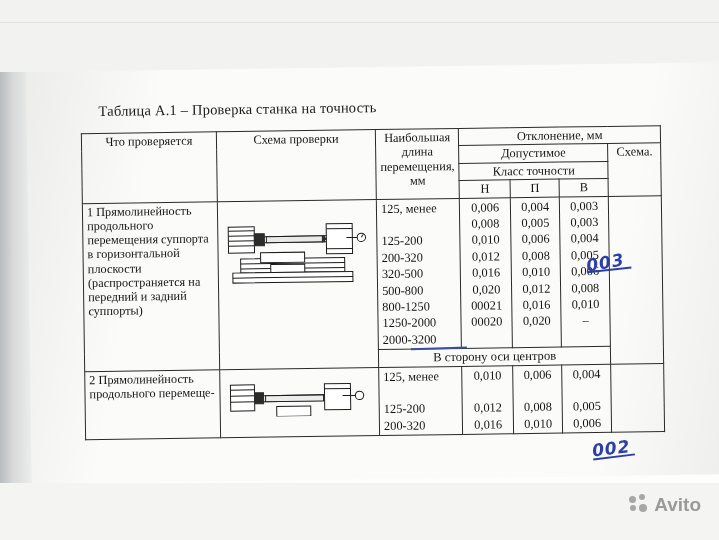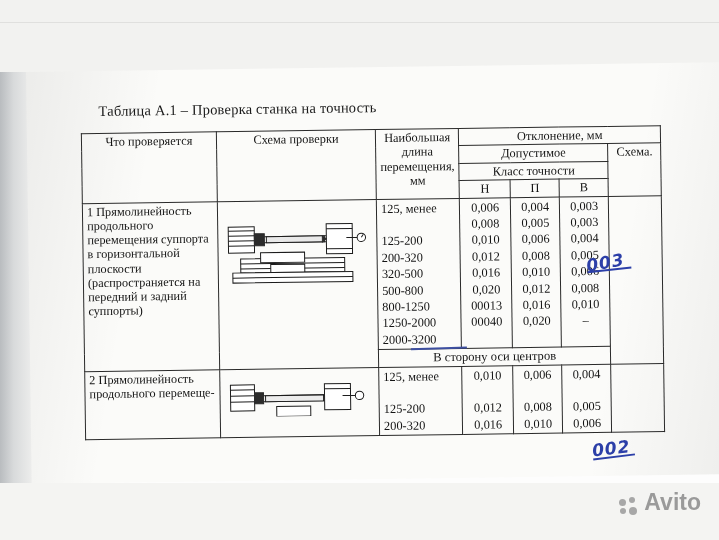--- a/index.html
+++ b/index.html
@@ -180,24 +180,24 @@
     height: 1.5px;
     background: #3d4fa0;
     transform: rotate(-1deg);
   }
   
   .watermark {
     position: absolute;
     right: 18px;
     bottom: 24px;
     display: flex;
-    align-items: flex-end;
+    align-items: flex-start;
     gap: 6px;
     font-family: "Liberation Sans", sans-serif;
-    font-size: 23px;
+    font-size: 19px;
     font-weight: bold;
     color: #8b8b8b;
     opacity: 0.85;
     margin-top: 43px;
   }
   .wm-dots {
     position: relative;
     width: 19px;
     height: 19px;
   }
@@ -297,22 +297,22 @@
             <div>1250-2000</div>
             <div>2000-3200</div>
           </td>
           <td class="col-n numlist">
             <div>0,006</div>
             <div>0,008</div>
             <div>0,010</div>
             <div>0,012</div>
             <div>0,016</div>
             <div>0,020</div>
-            <div>00013</div>
-            <div>00040</div>
+            <div>00021</div>
+            <div>00020</div>
           </td>
           <td class="col-p numlist">
             <div>0,004</div>
             <div>0,005</div>
             <div>0,006</div>
             <div>0,008</div>
             <div>0,010</div>
             <div>0,012</div>
             <div>0,016</div>
             <div>0,020</div>

